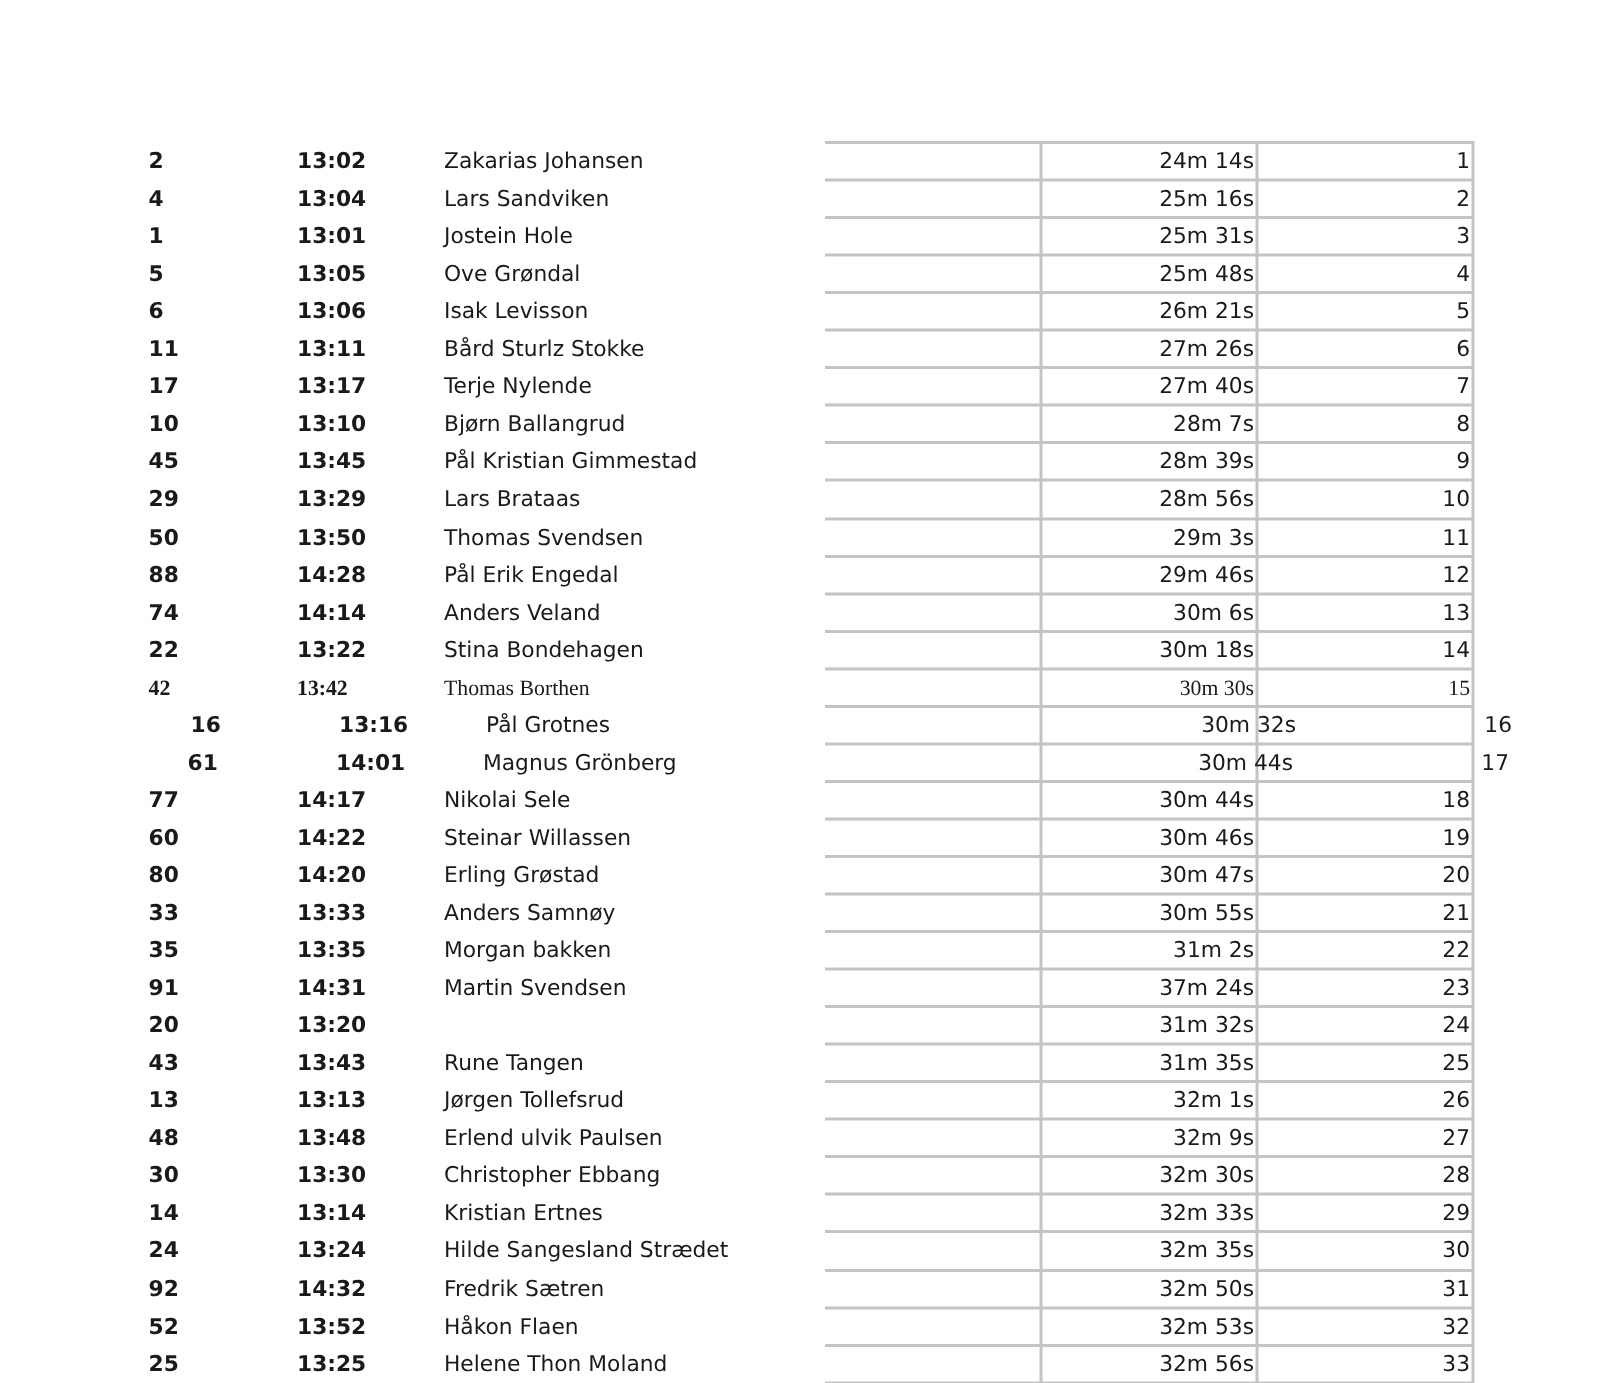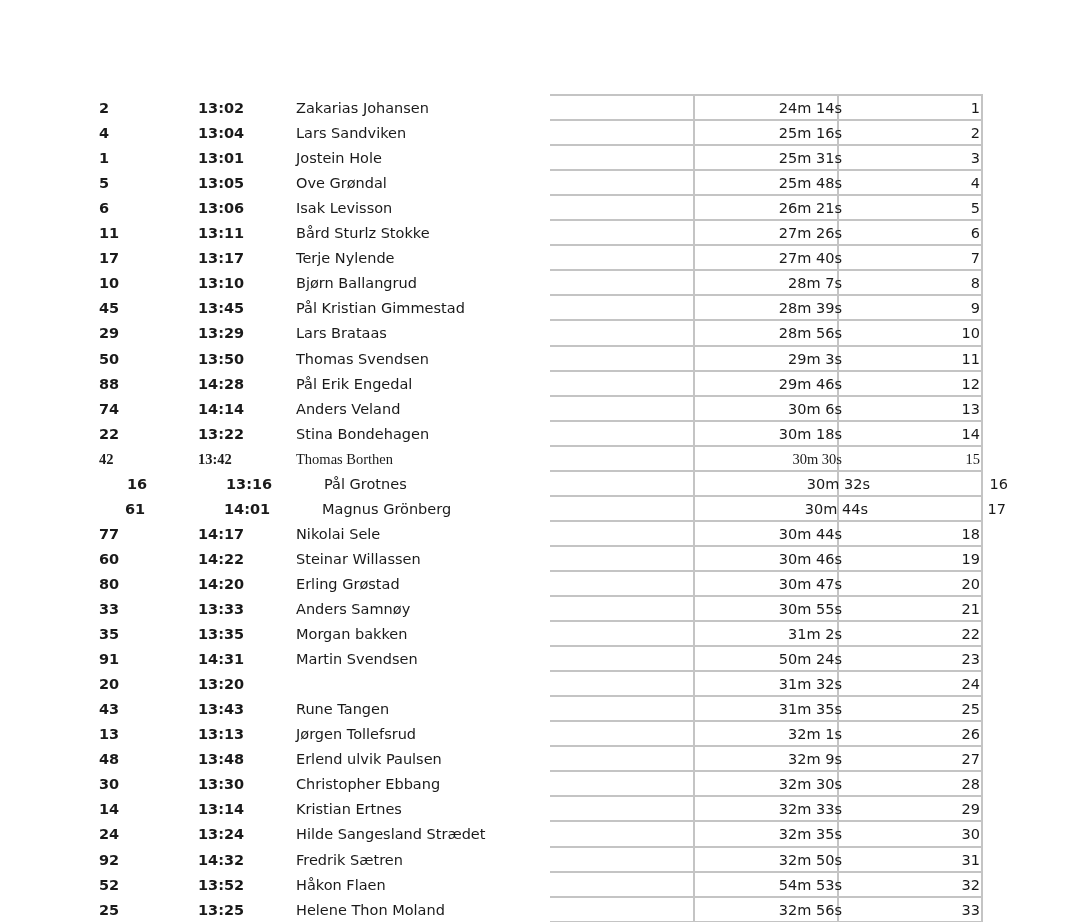--- a/index.html
+++ b/index.html
@@ -7,21 +7,21 @@
          font-family:"DejaVu Sans", sans-serif; color:#1a1a1a; }
   .page { position:absolute; left:0; top:0; width:1080px; height:922px; }
   .row { position:absolute; left:0; width:1080px; height:25px; }
   .cell { position:absolute; top:0; height:25px; line-height:26px; font-size:14.5px; white-space:nowrap; }
   .bib { left:99px; font-weight:bold; }
   .start { left:198px; font-weight:bold;text-align:right; }
   .name { left:296px; }
   .gridline { position:absolute; left:550px; width:432px; height:2px; background:#c4c4c4; }
   .vline { position:absolute; width:2px; background:#c4c4c4; top:94px; height:828px; }
   .blank { left:550px; width:144px; }
-  .time { left:676px; width:142px; text-align:right;padding-left:24px; }
+  .time { left:694px; width:142px; text-align:right; }
   .place { left:838px; width:142px; text-align:right; }
 </style>
 </head>
 <body>
 
 <div class="page">
   <div id="table">
     <div class="vline" style="left:693px;"></div>
     <div class="vline" style="left:837px;"></div>
     <div class="vline" style="left:981px;"></div>
@@ -222,21 +222,21 @@
         <span class="cell blank"></span>
         <span class="cell time">31m 2s</span>
         <span class="cell place">22</span>
       </div>
       <div class="gridline" style="top: 645px;"></div>
       <div class="row" style="top: 646px;">
         <span class="cell bib">91</span>
         <span class="cell start">14:31</span>
         <span class="cell name">Martin Svendsen</span>
         <span class="cell blank"></span>
-        <span class="cell time">50m 24s</span>
+        <span class="cell time">37m 24s</span>
         <span class="cell place">23</span>
       </div>
       <div class="gridline" style="top: 670px;"></div>
       <div class="row" style="top: 671px;">
         <span class="cell bib">20</span>
         <span class="cell start">13:20</span>
         <span class="cell blank"></span>
         <span class="cell time">31m 32s</span>
         <span class="cell place">24</span>
       </div>
@@ -302,21 +302,21 @@
         <span class="cell blank"></span>
         <span class="cell time">32m 50s</span>
         <span class="cell place">31</span>
       </div>
       <div class="gridline" style="top: 871px;"></div>
       <div class="row" style="top: 872px;">
         <span class="cell bib">52</span>
         <span class="cell start">13:52</span>
         <span class="cell name">Håkon Flaen</span>
         <span class="cell blank"></span>
-        <span class="cell time">54m 53s</span>
+        <span class="cell time">32m 53s</span>
         <span class="cell place">32</span>
       </div>
       <div class="gridline" style="top: 896px;"></div>
       <div class="row" style="top: 897px;">
         <span class="cell bib">25</span>
         <span class="cell start">13:25</span>
         <span class="cell name">Helene Thon Moland</span>
         <span class="cell blank"></span>
         <span class="cell time">32m 56s</span>
         <span class="cell place">33</span>

